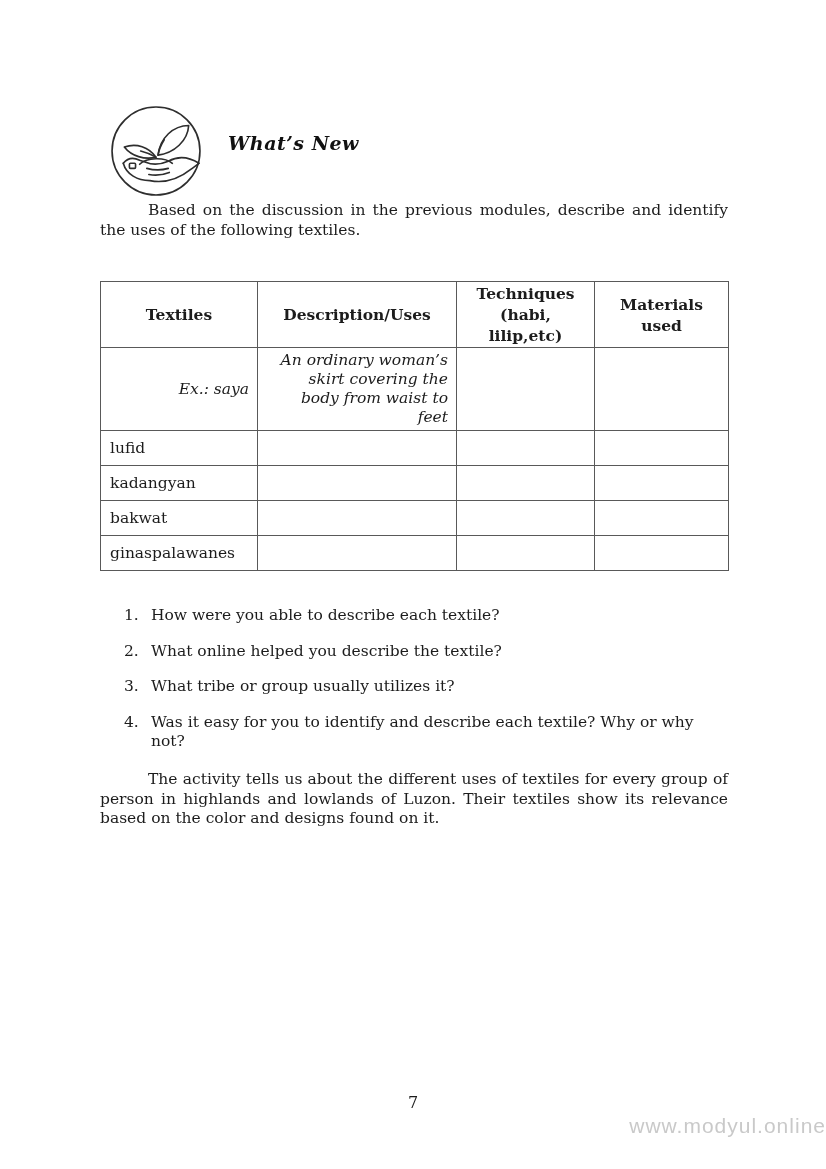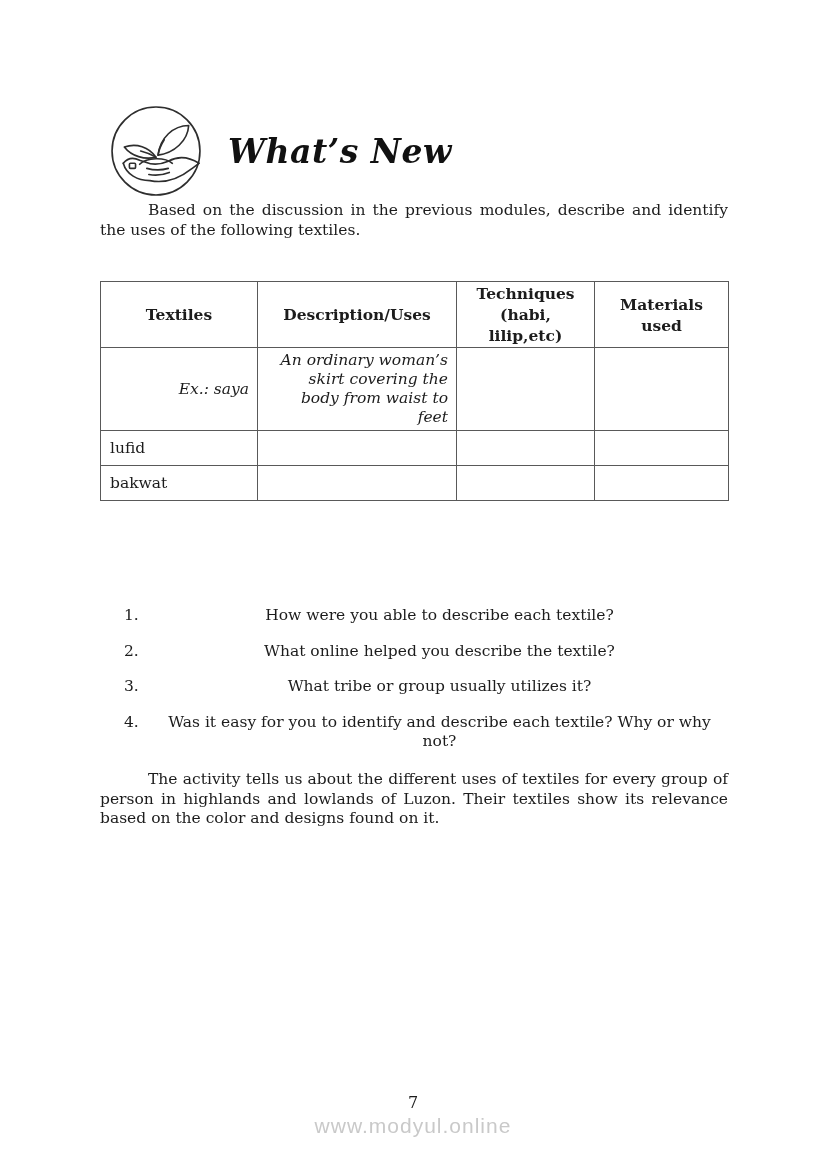--- a/index.html
+++ b/index.html
@@ -20,21 +20,21 @@
     left: 110px;
     top: 105px;
     width: 92px;
     height: 92px;
   }
   .logo svg { width: 100%; height: 100%; }
   .page-title {
     position: absolute;
     left: 228px;
     top: 132px;
-    font-size: 33px;
+    font-size: 19px;
     font-weight: bold;
     font-style: italic;
     letter-spacing: 0.5px;
     color: #111111;
   }
 
   
   .intro-paragraph {
     position: absolute;
     left: 100px;
@@ -100,37 +100,37 @@
     top: 606px;
     width: 604px;
   }
   .question {
     display: flex;
     margin-bottom: 16px;
     font-size: 15.5px;
     line-height: 19.5px;
   }
   .q-num { width: 27px; flex: none; }
-  .q-text { flex: 1; text-align: center; }
+  .q-text { flex: 1; }
 
   
   .page-number {
     position: absolute;
     left: 0;
     top: 1093px;
     width: 100%;
     text-align: center;
     font-size: 16px;
   }
   .watermark {
     position: absolute;
     left: 0;
     top: 1114px;
     width: 100%;
-    text-align: center;
+    text-align: right;
     font-size: 21px;
     color: #c9c9c9;
     font-family: "Liberation Sans", sans-serif;
     letter-spacing: 1px;
   }
 </style>
 </head>
 <body>
 
 <div class="page">
@@ -184,21 +184,33 @@
         <td></td>
         <td></td>
       </tr>
       <tr class="data-row">
         <td>lufid</td>
         <td></td>
         <td></td>
         <td></td>
       </tr>
       <tr class="data-row">
+        <td>kadangyan</td>
+        <td></td>
+        <td></td>
+        <td></td>
+      </tr>
+      <tr class="data-row">
         <td>bakwat</td>
+        <td></td>
+        <td></td>
+        <td></td>
+      </tr>
+      <tr class="data-row">
+        <td>ginaspalawanes</td>
         <td></td>
         <td></td>
         <td></td>
       </tr>
     </tbody>
   </table>
 
   <div class="questions">
     <div class="question">
       <span class="q-num">1.</span>

